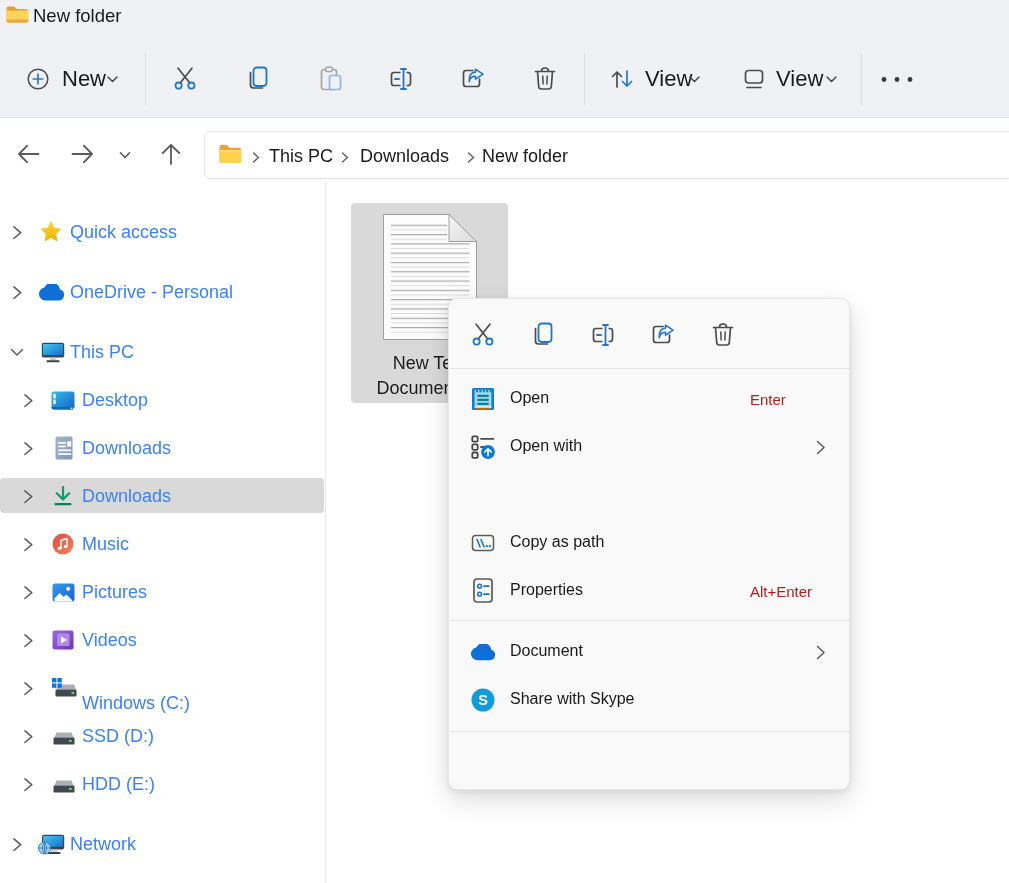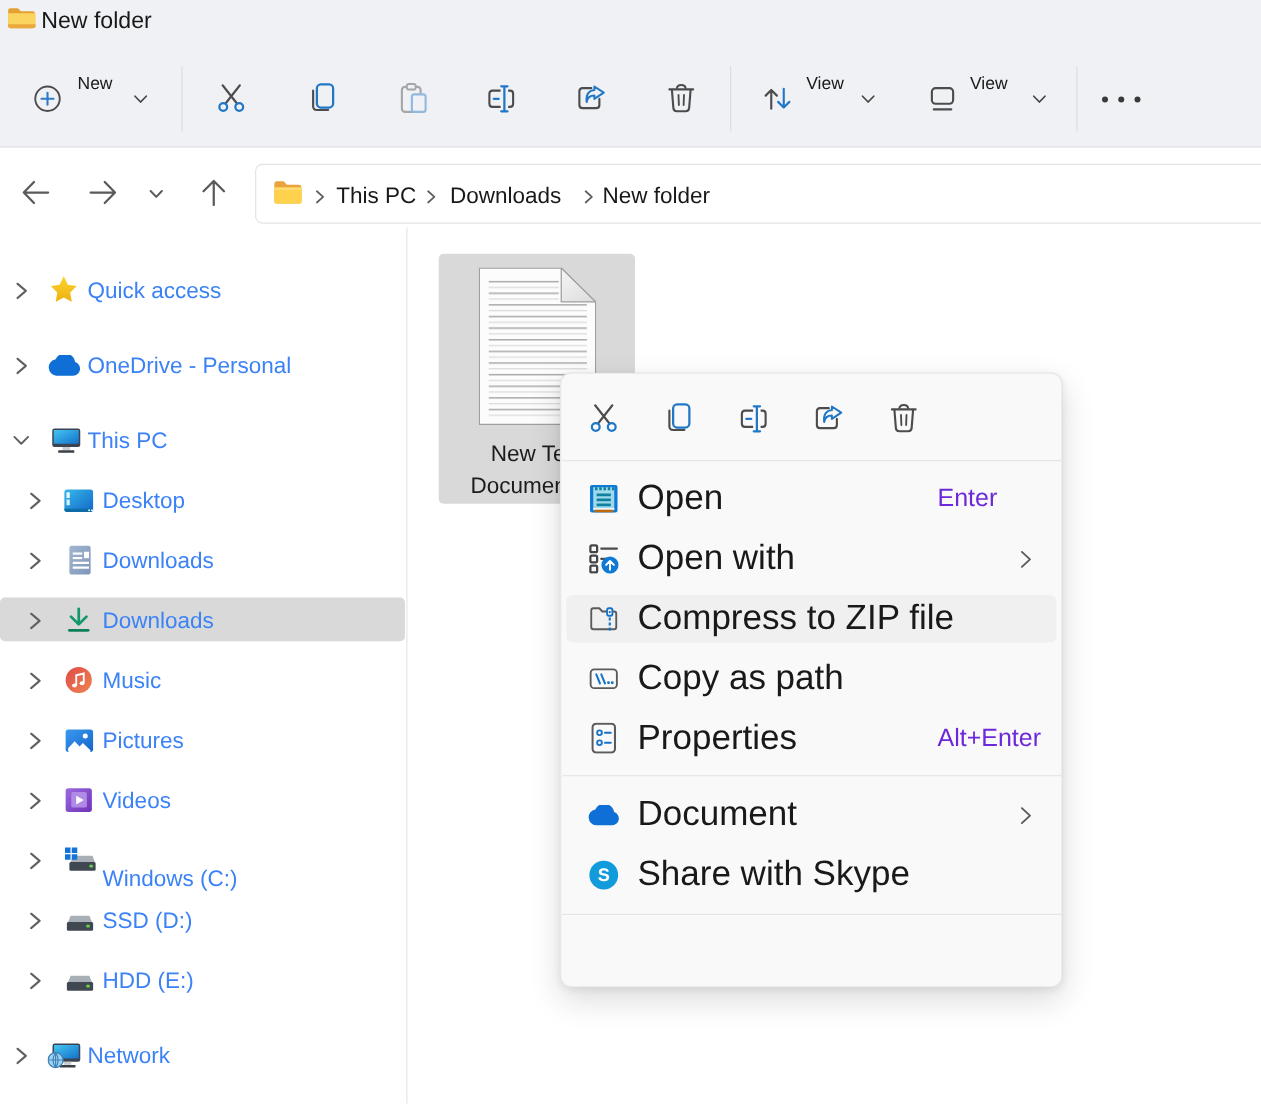--- a/index.html
+++ b/index.html
@@ -1,30 +1,30 @@
 <!DOCTYPE html>
 <html><head>
 <meta charset="utf-8">
 <style>
 *{margin:0;padding:0;box-sizing:border-box}
 html,body{width:1009px;height:883px;overflow:hidden;background:#fff;
   font-family:"Liberation Sans",sans-serif;color:#1a1a1a;position:relative}
 .abs{position:absolute}
 .chrome{position:absolute;left:0;top:0;width:1009px;height:118px;background:#eff1f5;border-bottom:1px solid #e1e2e4}
 .vsep{position:absolute;top:53px;height:52px;width:1px;background:#dddee1}
-.tool-label{position:absolute;top:56px;font-size:14px;color:#191919;line-height:20px}
+.tool-label{position:absolute;top:69px;font-size:22px;color:#191919;line-height:20px}
 .navrow{position:absolute;left:0;top:119px;width:1009px;height:63px;background:#fff}
 .crumbbox{position:absolute;left:204px;top:12px;width:810px;height:48px;background:#fff;border:1px solid #e4e4e4;border-radius:6px}
 .crumb{position:absolute;top:13.5px;font-size:18px;color:#191919;line-height:21px}
 .sidebar-item{position:absolute;font-size:18px;color:#3b82f6;line-height:22px}
 .content{position:absolute;left:0;top:182px;width:1009px;height:701px;background:#fff}
 .sidebar-border{position:absolute;left:325px;top:182px;width:1px;height:701px;background:#e8e8e8}
 .menu{position:absolute;left:448px;top:298px;width:402px;height:492px;background:#f9f9f9;border:1px solid rgba(0,0,0,0.07);border-radius:9px;box-shadow:0 10px 26px rgba(0,0,0,0.14), 0 2px 7px rgba(0,0,0,0.07)}
-.mi-text{position:absolute;left:61px;top:11px;font-size:28px;color:#191919;line-height:24px}
-.mi-key{position:absolute;left:301px;top:13px;font-size:20px;color:#6d28d9;line-height:23px}
+.mi-text{position:absolute;left:61px;top:11px;font-size:16px;color:#191919;line-height:24px}
+.mi-key{position:absolute;left:301px;top:13px;font-size:15px;color:#b91c1c;line-height:23px}
 .mrow{position:absolute;left:0;width:402px;height:48px}
 .msep{position:absolute;left:0;width:400px;height:1px;background:#e6e6e6}
 </style>
 </head>
 <body>
 
 <div class="chrome">
 
   <svg class="abs" style="left:6px;top:6px" width="23" height="17" viewBox="0 0 23 17">
     <path d="M0.5 2.4 Q0.5 0.5 2.4 0.5 h5.8 l2.6 2.4 h9.3 q1.9 0 1.9 1.9 v9.8 q0 1.9-1.9 1.9 H2.4 q-1.9 0-1.9-1.9 Z" fill="#e5a033"></path>
@@ -410,30 +410,20 @@
       <path d="M10 3.8 H22.5 M10 12 H17" stroke="#4c4c4c" stroke-width="1.8" stroke-linecap="round"></path>
       <circle cx="17" cy="17" r="6.9" fill="#0f7ad6"></circle>
       <path d="M17 20.8 V13.9 M13.9 16.9 L17 13.8 L20.1 16.9" fill="none" stroke="#fff" stroke-width="1.6" stroke-linecap="round" stroke-linejoin="round"></path>
     </svg>
     <div class="mi-text">Open with</div>
     <svg class="abs" style="left:367px;top:16.5px" width="10" height="15" viewBox="0 0 10 15">
       <path d="M1.5 1.5 L8 7.5 L1.5 13.5" fill="none" stroke="#5a5a5a" stroke-width="1.5" stroke-linecap="round" stroke-linejoin="round"></path>
     </svg>
   </div>
 
-  <div class="mrow" style="top:172px">
-    <div class="abs" style="left:4px;top:4.5px;width:392px;height:38px;background:#f0f0f0;border-radius:5px"></div>
-    <svg class="abs" style="left:22px;top:12px" width="24" height="24" viewBox="0 0 24 24">
-      <path d="M2 5.4 Q2 3.6 3.8 3.6 h4.6 l2.5 2.6 h9.3 q1.8 0 1.8 1.8 v10.6 q0 1.8-1.8 1.8 H3.8 Q2 20.4 2 18.6 Z" fill="none" stroke="#5b5b5b" stroke-width="1.5" stroke-linejoin="round"></path>
-      <rect x="14.7" y="3.6" width="4.2" height="6" rx="1.4" fill="#f9f9f9" stroke="#1673c5" stroke-width="1.5"></rect>
-      <circle cx="16.8" cy="6.6" r="0.9" fill="#1673c5"></circle>
-      <path d="M16.8 11 V21.3" stroke="#1673c5" stroke-width="1.7" stroke-dasharray="2.4 1.6"></path>
-    </svg>
-    <div class="mi-text">Compress to ZIP file</div>
-  </div>
 
   <div class="mrow" style="top:220px">
     <svg class="abs" style="left:22px;top:12px" width="24" height="24" viewBox="0 0 24 24">
       <rect x="1.5" y="4.5" width="21" height="15" rx="3" fill="none" stroke="#5b5b5b" stroke-width="1.5"></rect>
       <path d="M6 8.5 L9 15.8 M10 8.5 L13 15.8" stroke="#1673c5" stroke-width="1.6" stroke-linecap="round"></path>
       <circle cx="15.8" cy="15.2" r="1.15" fill="#1673c5"></circle>
       <circle cx="18.8" cy="15.2" r="1.15" fill="#1673c5"></circle>
     </svg>
     <div class="mi-text">Copy as path</div>
   </div>

